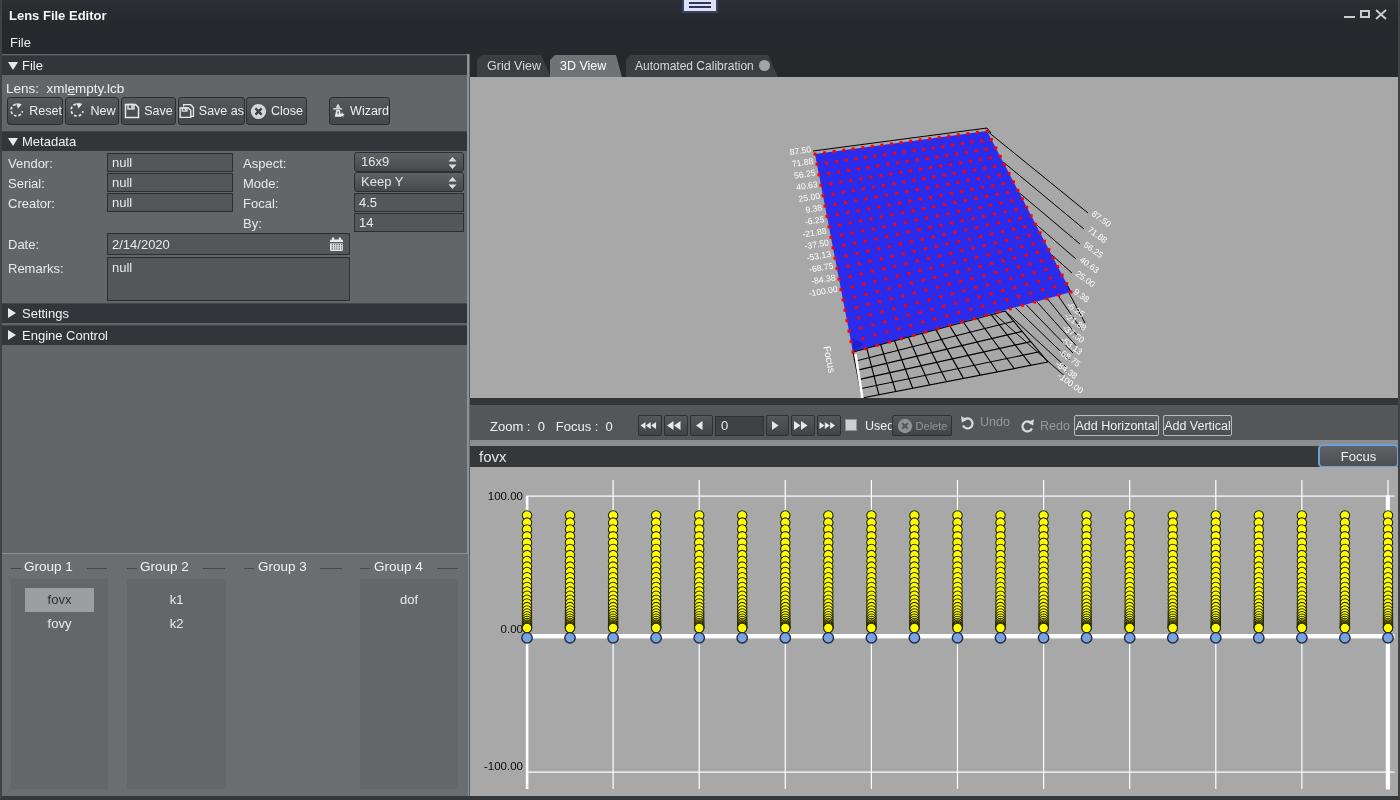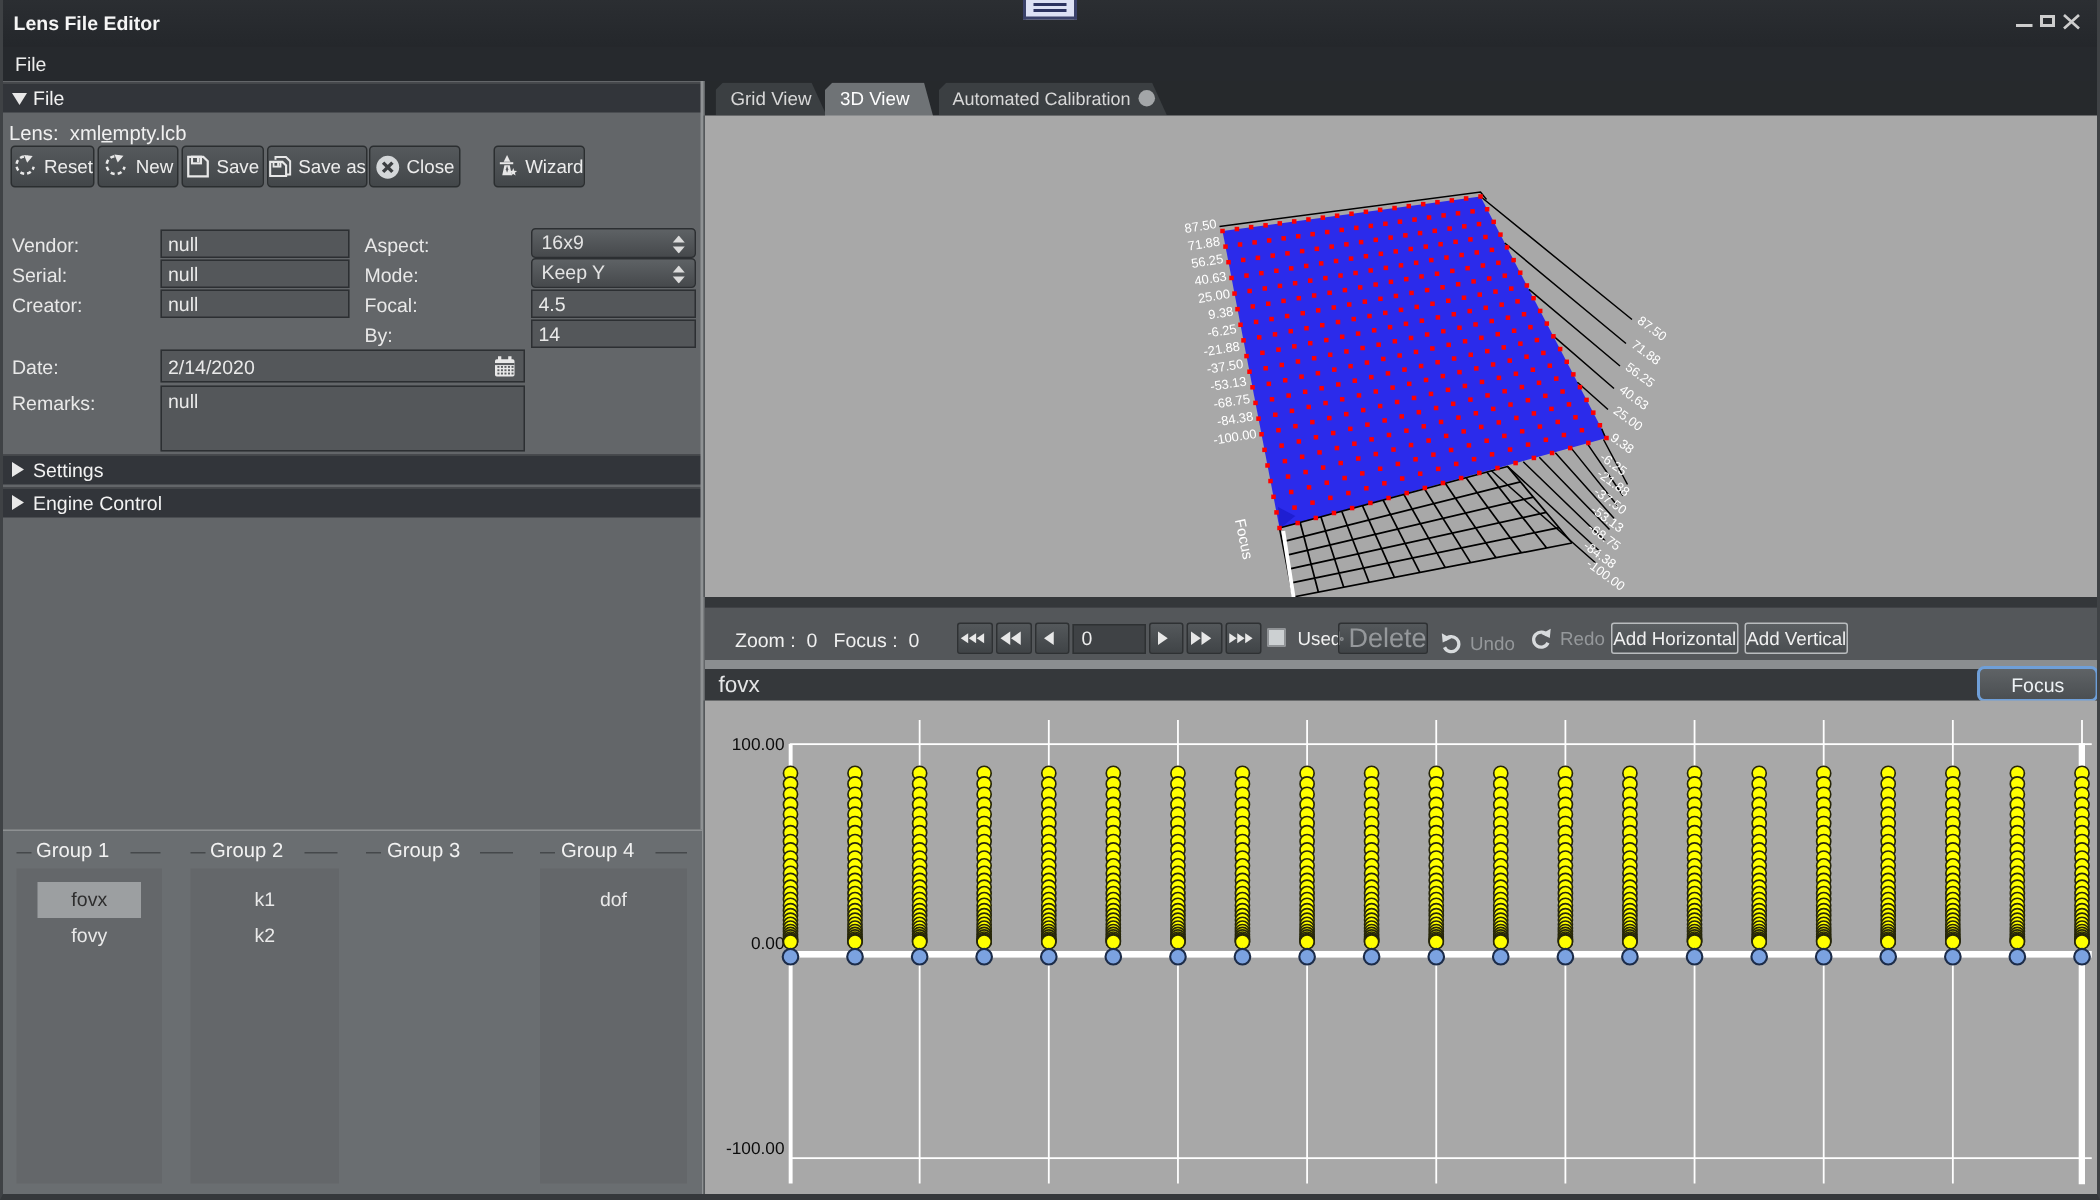--- a/index.html
+++ b/index.html
@@ -73,20 +73,21 @@
         <path d="M5.4 5.4 L11.6 11.6 M11.6 5.4 L5.4 11.6" stroke="#3c3f42" stroke-width="2.3"></path>
       </svg>Close</div>
   <div class="btn" style="left:329px;top:43px;width:61px"><svg width="18" height="18" viewBox="0 0 18 18">
         <path d="M9 0.5 L11.5 5.5 L6.5 5.5 Z" fill="#e8e8e8"></path>
         <rect x="3.6" y="5.8" width="10" height="1.5" fill="#e8e8e8"></rect>
         <path d="M7 8 L11 8 L12.6 15.5 L5.4 15.5 Z" fill="#e8e8e8"></path>
         <path d="M9 8.4 l0.9 2.6 -0.9 2.6 -0.9 -2.6 Z" fill="#55585b"></path>
         <path d="M13.6 10.2 l0.75 2 2.1 0.15 -1.6 1.35 0.5 2 -1.75-1.1 -1.75 1.1 0.5-2 -1.6-1.35 2.1-0.15 Z" fill="#e8e8e8"></path>
       </svg>Wizard</div>
 
+  <div class="hdr" style="top:77px"><span class="tri tri-d"></span>Metadata</div>
 
   <div class="lbl" style="left:8px;top:102px">Vendor:</div>
   <div class="inp" style="left:107px;top:99px;width:126px;height:19px">null</div>
   <div class="lbl" style="left:8px;top:122px">Serial:</div>
   <div class="inp" style="left:107px;top:119px;width:126px;height:19px">null</div>
   <div class="lbl" style="left:8px;top:142px">Creator:</div>
   <div class="inp" style="left:107px;top:139px;width:126px;height:19px">null</div>
 
   <div class="lbl" style="left:243px;top:102px">Aspect:</div>
   <div class="dd" style="left:354px;top:98px;width:110px;height:20px">16x9<svg width="9" height="12" viewBox="0 0 9 12" style="position:absolute;right:6px;top:4px">
@@ -636,25 +637,25 @@
   </div>
 <div class="tbtn" style="left:817px;width:24px">
     <svg width="29" height="11" viewBox="0 0 29 11">
       <path d="M8.5 5.5 L2 1 L2 10 Z" fill="#e8e8e8"></path>
       <path d="M15.5 5.5 L9 1 L9 10 Z" fill="#e8e8e8"></path>
       <path d="M22.5 5.5 L16 1 L16 10 Z" fill="#e8e8e8"></path>
     </svg>
   </div>
 <div class="abs" style="left:845px;top:419px;width:12px;height:12px;background:#ccd0d2;border:1px solid #909396"></div>
 <div class="abs" style="left:865px;top:419px;color:#f0f0f0;font-size:12.5px">Used</div>
-<div class="tbtn" style="left:892px;width:60px;gap:3px;color:#95989b;font-size:18px"><svg width="16" height="16" viewBox="0 0 16 16">
+<div class="tbtn" style="left:892px;width:60px;gap:3px;color:#95989b;font-size:11px"><svg width="16" height="16" viewBox="0 0 16 16">
       <circle cx="8" cy="8" r="7.2" fill="#8f9294"></circle>
       <path d="M5.2 5.2 L10.8 10.8 M10.8 5.2 L5.2 10.8" stroke="#55585b" stroke-width="2.1"></path>
     </svg>Delete</div>
-<div class="abs" style="left:959px;top:415px;height:21px;display:flex;align-items:flex-end;gap:4px;color:#95989b;font-size:12.5px"><svg width="17" height="15" viewBox="0 0 17 15">
+<div class="abs" style="left:959px;top:415px;height:21px;display:flex;align-items:flex-start;gap:4px;color:#95989b;font-size:12.5px"><svg width="17" height="15" viewBox="0 0 17 15">
       <path d="M4.5 5.5 A5 5 0 1 1 4 10.5" fill="none" stroke="#d8dbdd" stroke-width="2.2"></path>
       <path d="M2.2 1.2 L2.8 7.4 L8.4 4.6 Z" fill="#d8dbdd"></path>
     </svg>Undo</div>
 <div class="abs" style="left:1019px;top:415px;height:21px;display:flex;align-items:center;gap:4px;color:#95989b;font-size:12.5px"><svg width="17" height="15" viewBox="0 0 17 15">
       <path d="M12.5 5.5 A5 5 0 1 0 13 10.5" fill="none" stroke="#d8dbdd" stroke-width="2.2"></path>
       <path d="M14.8 1.2 L14.2 7.4 L8.6 4.6 Z" fill="#d8dbdd"></path>
     </svg>Redo</div>
 <div class="tbtn" style="left:1074px;width:85px;color:#f0f0f0;font-size:12.5px;border:1px solid #b9bcbe;background:linear-gradient(#5b5f62,#4a4e51)">Add Horizontal</div>
 <div class="tbtn" style="left:1163px;width:69px;color:#f0f0f0;font-size:12.5px;border:1px solid #b9bcbe;background:linear-gradient(#5b5f62,#4a4e51)">Add Vertical</div>
 

